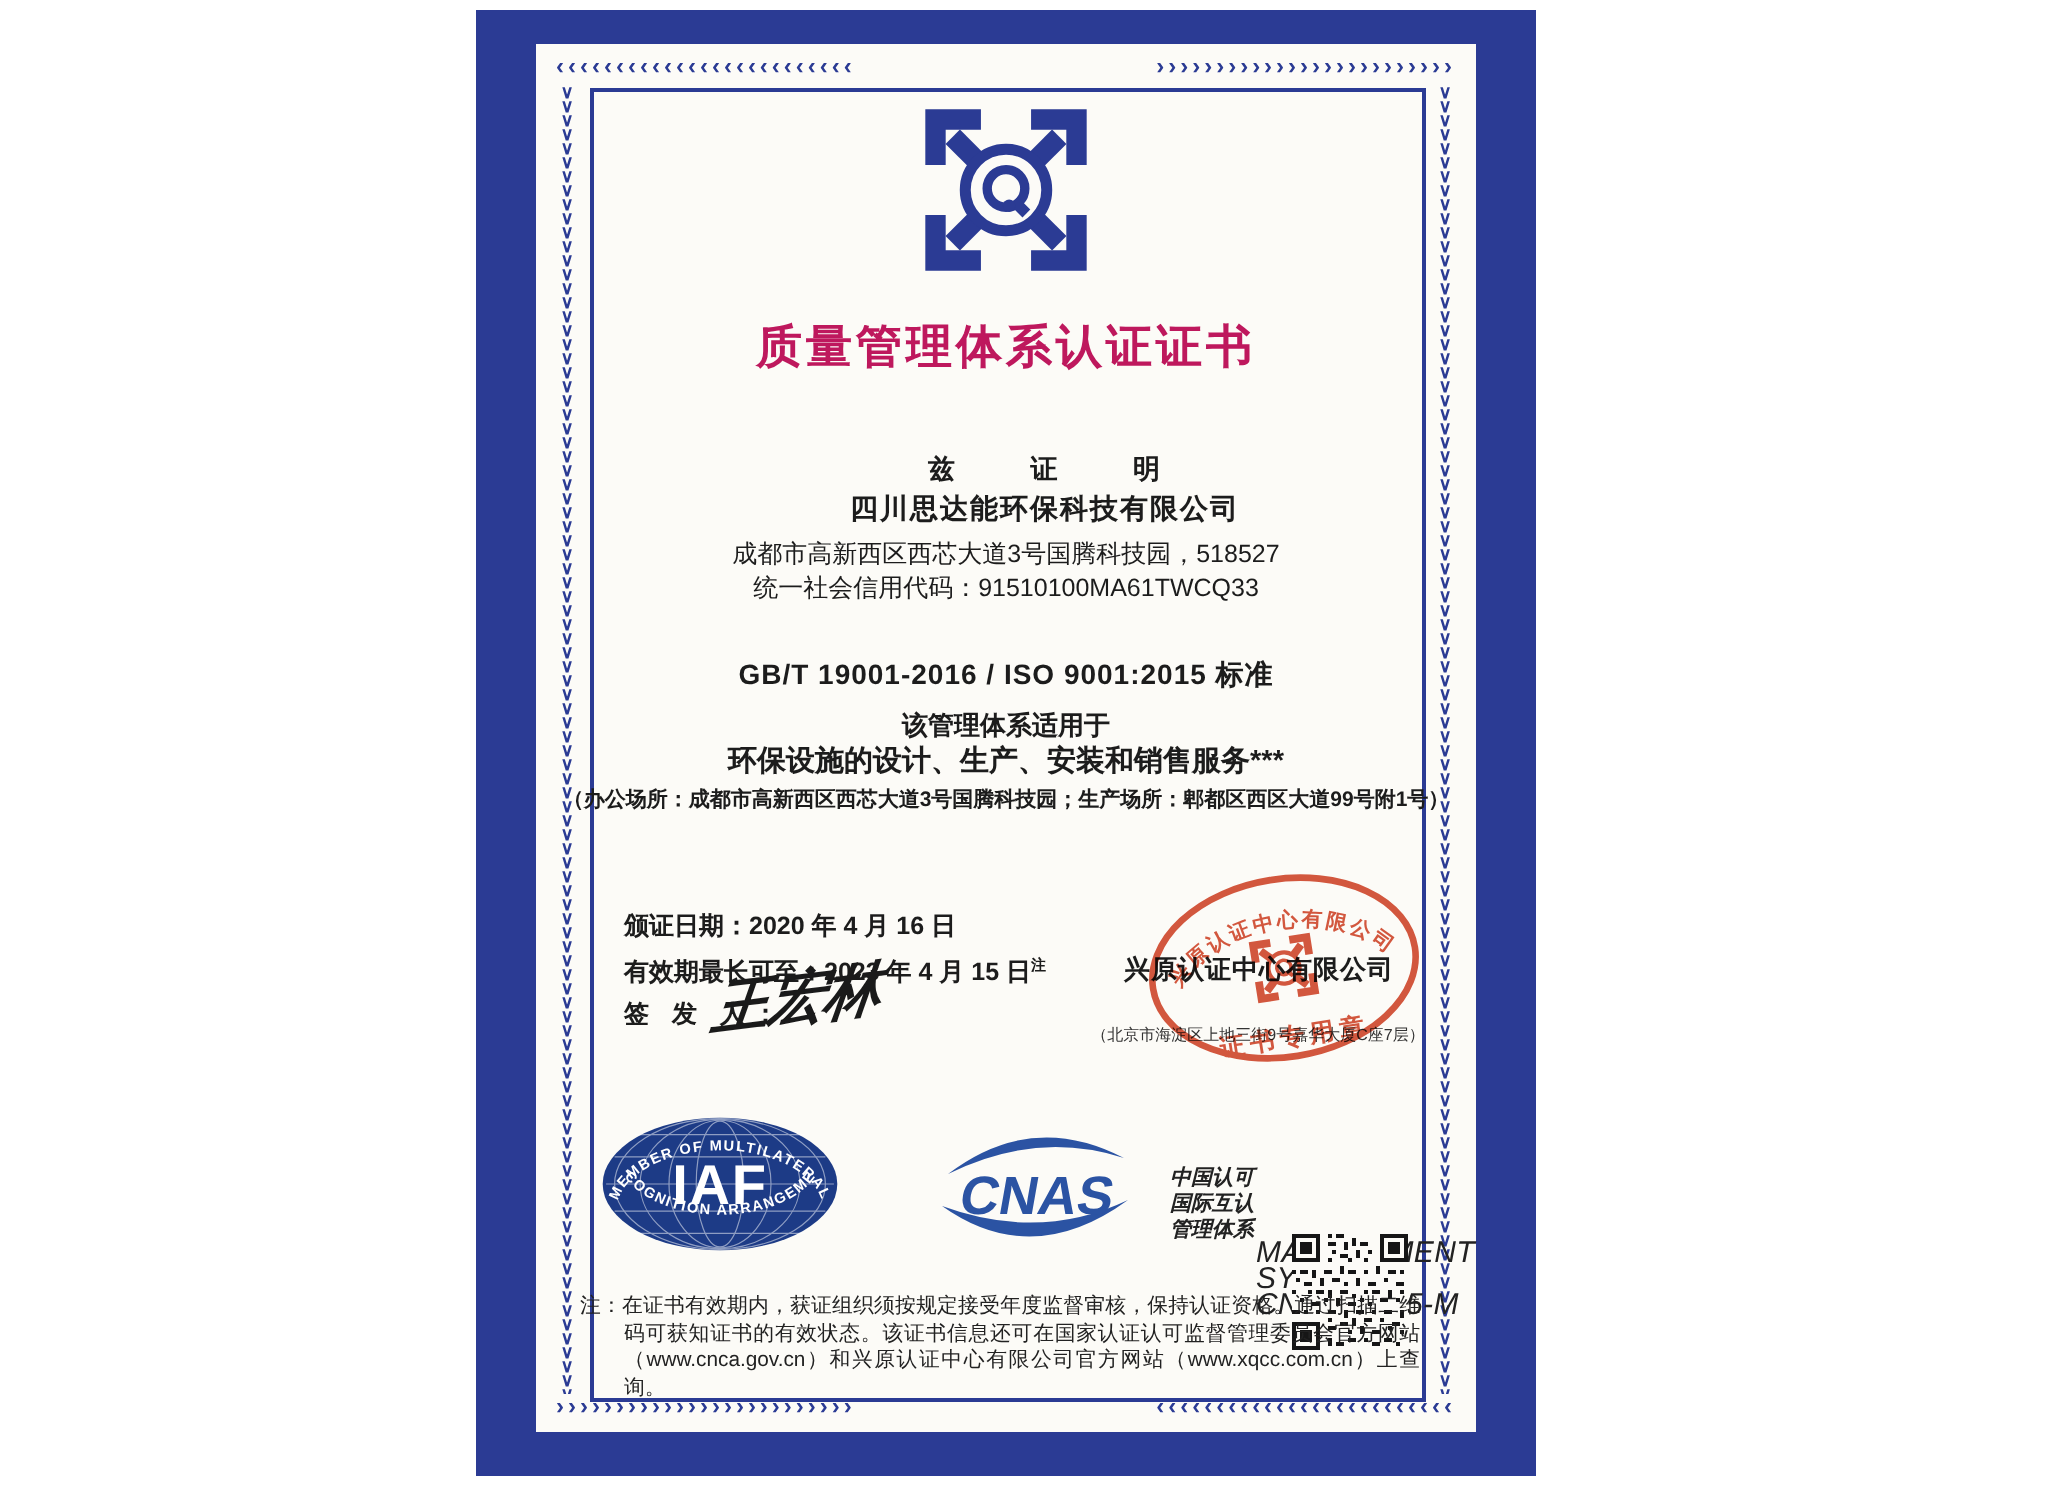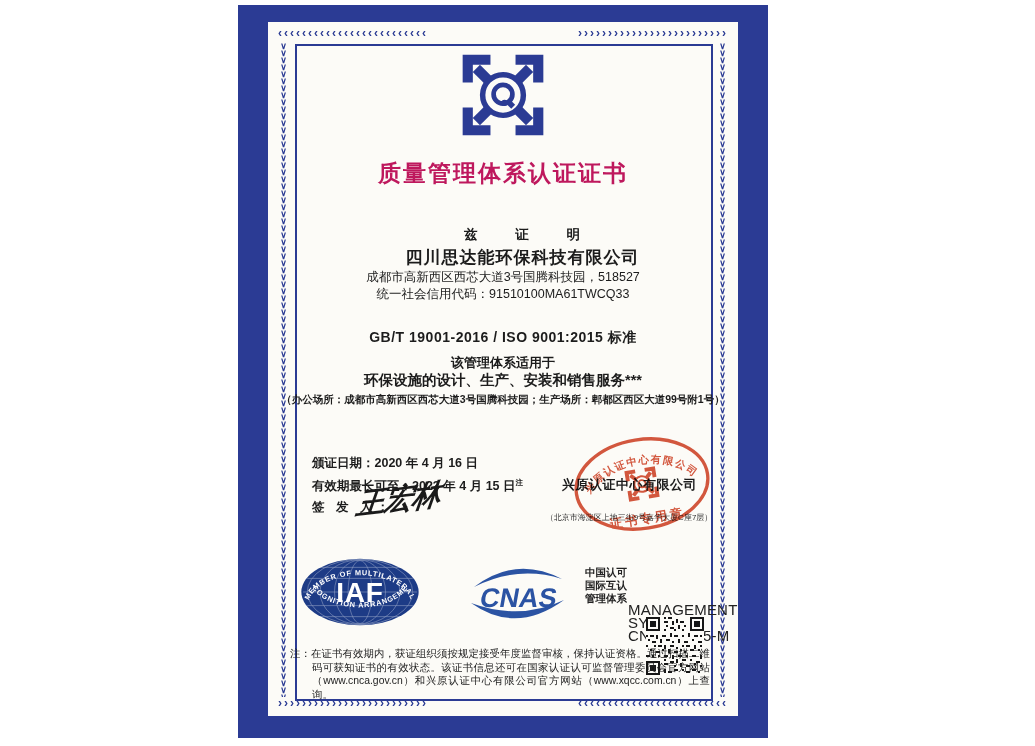--- a/index.html
+++ b/index.html
@@ -29,21 +29,21 @@
     position:absolute; left:27px; right:25px; top:22px; bottom:15px;
     border:2px solid #2b3b94; pointer-events:none;
   }
   
   .c { position:absolute; left:0; right:0; text-align:center; white-space:nowrap; }
 
   .emblem { position:absolute; left:185px; top:26px; width:100px; height:94px; color:#2b3b94; }
   .title     { top:136px; font-size:23px; font-weight:700; letter-spacing:2px; color:#be185d; }
   .regno     { position:absolute; right:64px; top:178px; font-size:12px; font-weight:600; letter-spacing:.5px; }
   .certify   { top:204px; font-size:13.5px; font-weight:600; letter-spacing:17px; text-indent:17px;margin-left:38px; }
-  .company   { top:224px; font-size:17px; font-weight:700; letter-spacing:1px;margin-left:39px; }
+  .company   { top:224px; font-size:14px; font-weight:700; letter-spacing:1px;margin-left:39px; }
   .addr      { top:247px; font-size:12.5px; font-weight:500; }
   .credit    { top:264px; font-size:12.5px; font-weight:500; }
   .conform   { top:288px; font-size:14px; font-weight:700; letter-spacing:9px; text-indent:9px; }
   .standard  { top:307px; font-size:14px; font-weight:700; letter-spacing:.5px; }
   .scopehead { top:332px; font-size:13px; font-weight:600; }
   .scope     { top:349px; font-size:14.5px; font-weight:700; }
   .locations { top:371px; font-size:10.5px; font-weight:600; }
 
   .dates  { position:absolute; left:44px; top:431px; font-size:12.5px; font-weight:700; line-height:20px; }
   .dates sup { font-size:7.5px; font-weight:600; }
@@ -54,22 +54,22 @@
   }
 
   .authority { position:absolute; left:294px; top:454px; font-size:13px; font-weight:700; letter-spacing:.5px; }
   .authority-addr { position:absolute; left:256px; top:490px; width:210px; text-align:center;
                     font-size:8px; color:#333; white-space:nowrap; }
   .stamp { position:absolute; left:303px; top:412px; width:142px; height:100px;
            transform:rotate(-9deg); mix-blend-mode:multiply; opacity:.92; }
 
   .iaf  { position:absolute; left:32px;  top:536px; width:120px; height:68px; }
   .cnas { position:absolute; left:198px; top:540px; width:102px; height:66px; }
-  .cnas-text { position:absolute; left:317px; top:544px; font-size:10.5px; line-height:12.8px;
-               font-weight:600; color:#222; }
+  .cnas-text { position:absolute; left:317px; top:561px; font-size:10.5px; line-height:12.8px;
+               font-weight:600; color:#222;font-style:italic; }
   .cnas-text .en { font-size:15px; letter-spacing:.2px; font-weight:500;padding-left:43px; }
   .qr { position:absolute; left:378px; top:595px; width:58px; height:58px; }
 
   .note { position:absolute; left:22px; top:625px; width:398px; font-size:10.4px; line-height:13.6px;
           font-weight:500; color:#222; padding-left:22px; text-indent:-22px; text-align:justify; }
 </style>
 </head>
 <body>
 
 <svg width="0" height="0" style="position:absolute">

